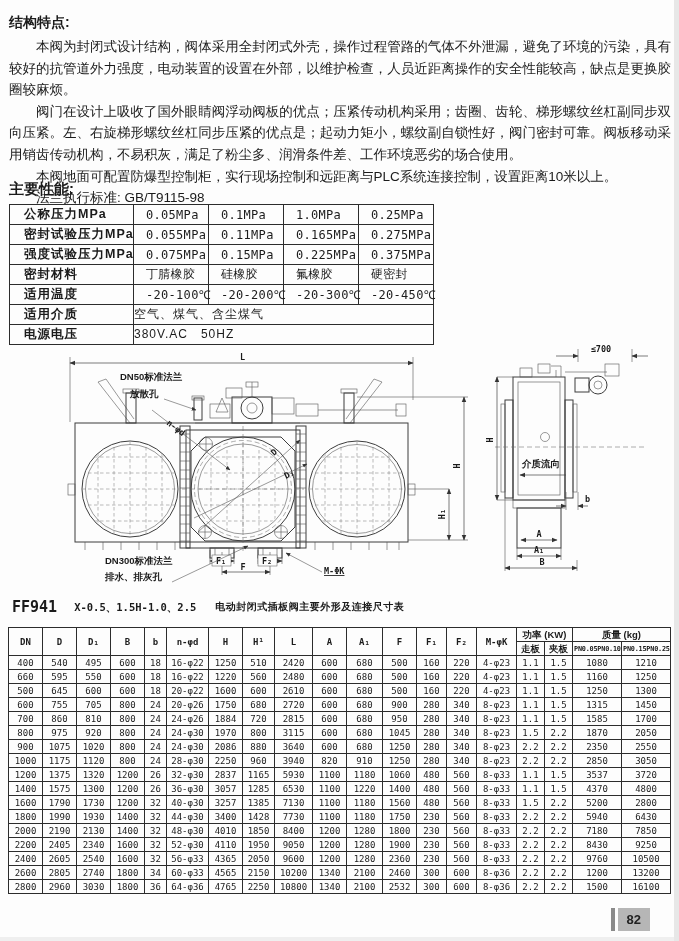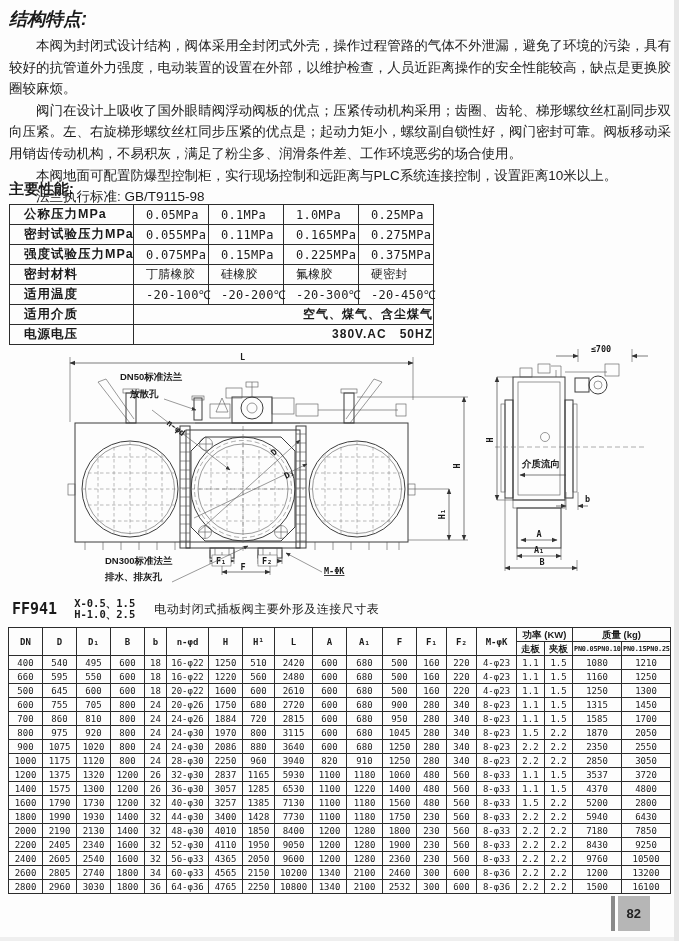--- a/index.html
+++ b/index.html
@@ -3,64 +3,64 @@
 <meta charset="utf-8">
 <style>
   html,body{margin:0;padding:0;background:#fff;}
   .page{position:relative;width:679px;height:941px;background:#fdfdfd;overflow:hidden;
         font-family:"Liberation Sans","DejaVu Sans",sans-serif;color:#1b1b1b;}
   .page::after{content:"";position:absolute;top:0;right:0;width:5px;height:100%;background:#e7e7e7;}
   .page::before{content:"";position:absolute;left:0;bottom:0;width:100%;height:4px;background:#efefef;}
 
   
   .features{position:absolute;top:6px;left:9px;width:662px;}
-  .features h2{margin:1px 0 4px 0;font-size:18px;font-weight:bold;font-style:italic;}
+  .features h2{margin:8px 0 4px 0;font-size:14px;font-weight:bold;}
   .features p{margin:0;font-size:13.5px;line-height:21.6px;text-indent:2em;text-align:justify;}
 
   
   .perf{position:absolute;top:180px;left:9px;}
   .perf h2{margin:0 0 5px 0;font-size:15px;font-weight:bold;}
   table.spec{border-collapse:collapse;width:424px;table-layout:fixed;border-radius:14px;}
   table.spec td{border:1px solid #2c2c2c;height:19px;font-size:12px;padding:0 0 0 12px;
                 font-family:"DejaVu Sans Mono","Liberation Mono",monospace;letter-spacing:.3px;white-space:nowrap;}
   table.spec td.lbl{font-family:"Liberation Sans",sans-serif;font-weight:bold;font-size:12.5px;
                 letter-spacing:1px;padding-left:14px;}
-  table.spec td[colspan]{text-align:right;padding-left:0;font-family:"Liberation Sans",sans-serif;
-                font-weight:bold;letter-spacing:1px;}
+  table.spec td[colspan]{text-align:left;padding-left:0;font-family:"Liberation Sans",sans-serif;
+                font-weight:normal;letter-spacing:1px;}
 
   
   svg.draw{position:absolute;top:342px;left:0;}
   svg.draw .out{fill:none;stroke:#3d3d3d;stroke-width:1;}
   svg.draw .thin{fill:none;stroke:#555;stroke-width:.6;}
   svg.draw .dim{fill:none;stroke:#444;stroke-width:.7;}
   svg.draw .dash{fill:none;stroke:#6a6a6a;stroke-width:.55;stroke-dasharray:5 3;}
   svg.draw .grid{fill:none;stroke:#777;stroke-width:.5;stroke-dasharray:3.5 2.5;}
   svg.draw text{fill:#1b1b1b;}
   svg.draw .dlab{font:8.5px "DejaVu Sans Mono",monospace;font-weight:bold;}
   svg.draw .clab{font:bold 9.5px "Liberation Sans",sans-serif;}
 
   
   .dim-title{position:absolute;top:598px;left:12px;display:flex;align-items:center;gap:17px;}
   .dim-title .model{font:bold 15px "DejaVu Sans Mono",monospace;}
-  .dim-title .frac{display:inline-flex;flex-direction:column;font:bold 10.5px "DejaVu Sans Mono",monospace;line-height:11px;align-items:flex-end;}
-  .dim-title .suffix{font-size:12px;font-weight:normal;letter-spacing:.5px;margin-left:2px;}
+  .dim-title .frac{display:inline-flex;flex-direction:row;font:bold 10.5px "DejaVu Sans Mono",monospace;line-height:11px;align-items:flex-end;}
+  .dim-title .suffix{font-size:10px;font-weight:bold;letter-spacing:.5px;margin-left:2px;}
 
   
   table.dim{position:absolute;top:627px;left:8px;width:662px;border-collapse:collapse;table-layout:fixed;}
   table.dim th,table.dim td{border:1px solid #2c2c2c;text-align:center;padding:.5px 1px;
       font:9px/12px "DejaVu Sans Mono","Liberation Mono",monospace;white-space:nowrap;overflow:hidden;}
   table.dim th{font-weight:bold;}
   table.dim th.cn{font-family:"Liberation Sans",sans-serif;font-size:9.5px;}
   table.dim th.pn{font-size:6.8px;letter-spacing:-.2px;}
 
   
   .pageno{position:absolute;right:29px;bottom:10px;display:flex;align-items:stretch;gap:3px;}
   .pageno .bar{width:4px;background:#8a8a8a;}
   .pageno .box{background:#b6b6b6;color:#222;font:bold 13px "Liberation Sans",sans-serif;
-               padding:10px 9px;}
+               padding:4px 9px;}
 </style>
 </head>
 <body>
 
 <div class="page">
 
   <div class="features">
     <h2>结构特点:</h2>
     <p>本阀为封闭式设计结构，阀体采用全封闭式外壳，操作过程管路的气体不外泄漏，避免了环境的污染，具有较好的抗管道外力强度，电动装置的设置在外部，以维护检查，人员近距离操作的安全性能较高，缺点是更换胶圈较麻烦。</p>
     <p>阀门在设计上吸收了国外眼睛阀浮动阀板的优点；压紧传动机构采用；齿圈、齿轮、梯形螺纹丝杠副同步双向压紧。左、右旋梯形螺纹丝杠同步压紧的优点是；起动力矩小，螺纹副自锁性好，阀门密封可靠。阀板移动采用销齿传动机构，不易积灰，满足了粉尘多、润滑条件差、工作环境恶劣的场合使用。</p>

